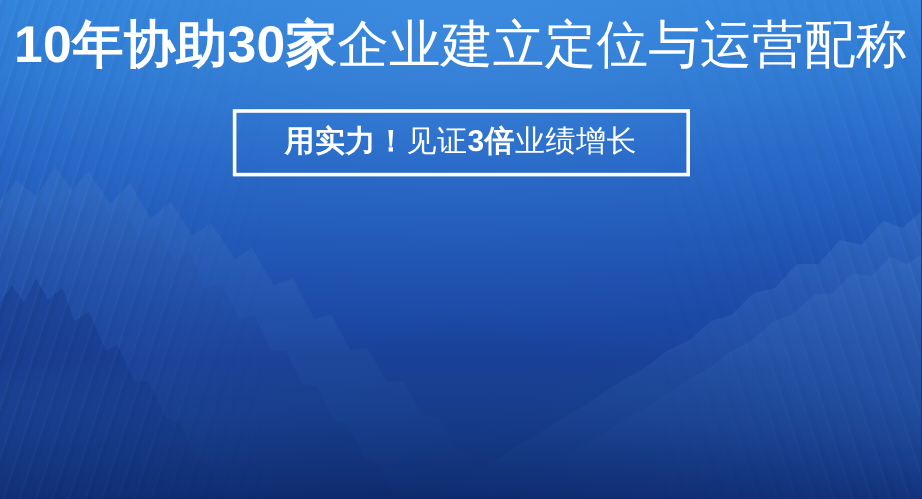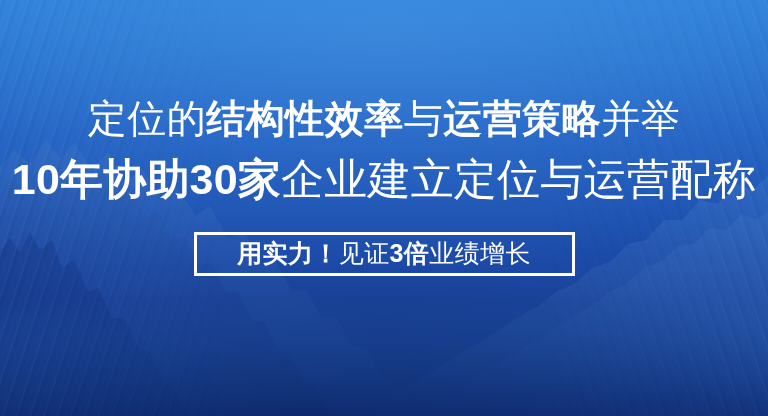--- a/index.html
+++ b/index.html
@@ -89,21 +89,21 @@
     letter-spacing: 0.2px;
     text-align: center;
   }
   .w-normal { font-weight: 400; }
   .w-bold   { font-weight: 700; }
 
   .badge {
     margin-top: 29px;
     box-sizing: border-box;
     width: 381px;
-    height: 44px;
+    height: 56px;
     border: 3px solid #ffffff;
     display: flex;
     align-items: center;
     justify-content: center;
   }
   .badge-text {
     color: #ffffff;
     font-size: 25px;
     line-height: 28px;
     white-space: nowrap;
@@ -163,23 +163,20 @@
 
     <rect x="0" y="300" width="768" height="116" fill="url(#haze)"></rect>
   </svg>
 
   <div class="layer streaks-left"></div>
   <div class="layer streaks-right"></div>
   <div class="layer vignette"></div>
 
   <div class="content">
 
-    <div class="headline line1">
-      <span class="w-normal">定位的</span><span class="w-bold">结构性效率</span><span class="w-normal">与</span><span class="w-bold">运营策略</span><span class="w-normal">并举</span>
-    </div>
 
     <div class="headline line2">
       <span class="w-bold">10年协助30家</span><span class="w-normal">企业建立定位与运营配称</span>
     </div>
 
     <div class="badge">
       <div class="badge-text">
         <span class="w-bold">用实力！</span><span class="w-normal">见证</span><span class="w-bold">3倍</span><span class="w-normal">业绩增长</span>
       </div>
     </div>

